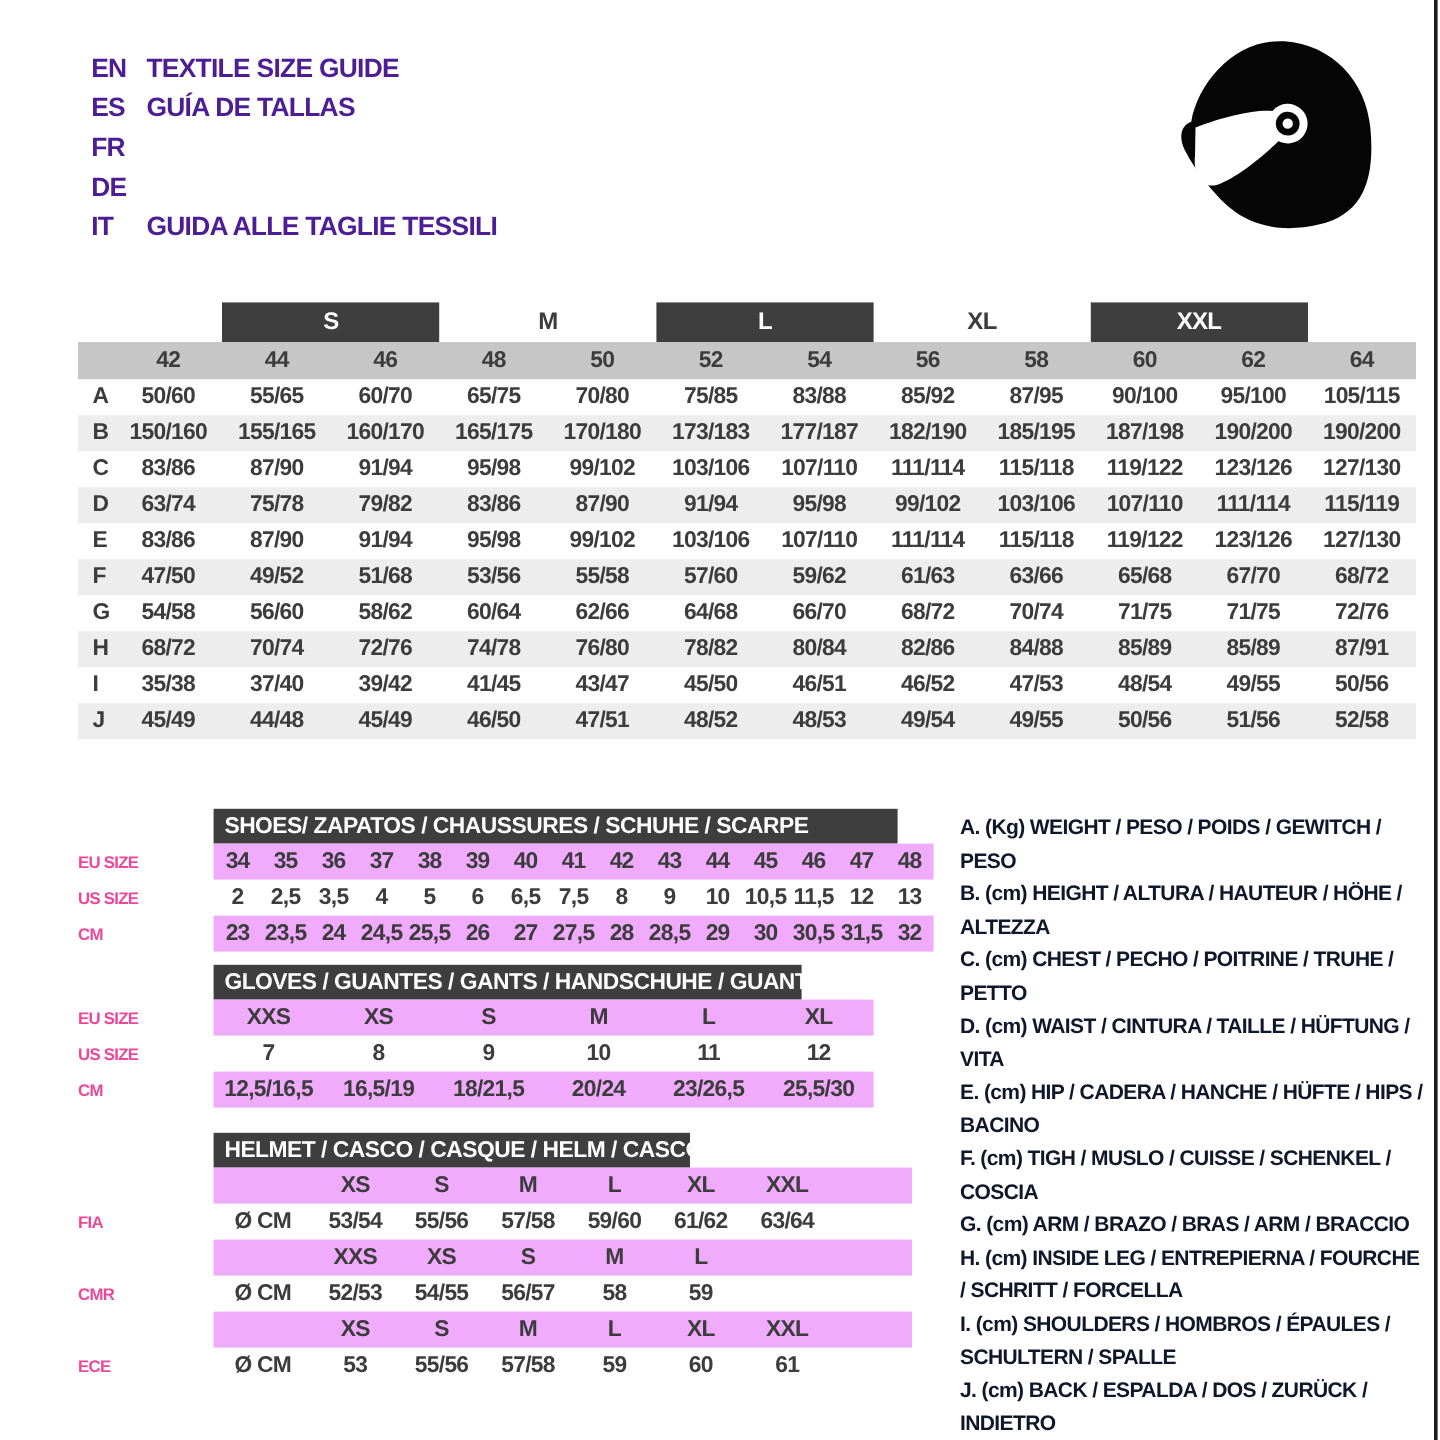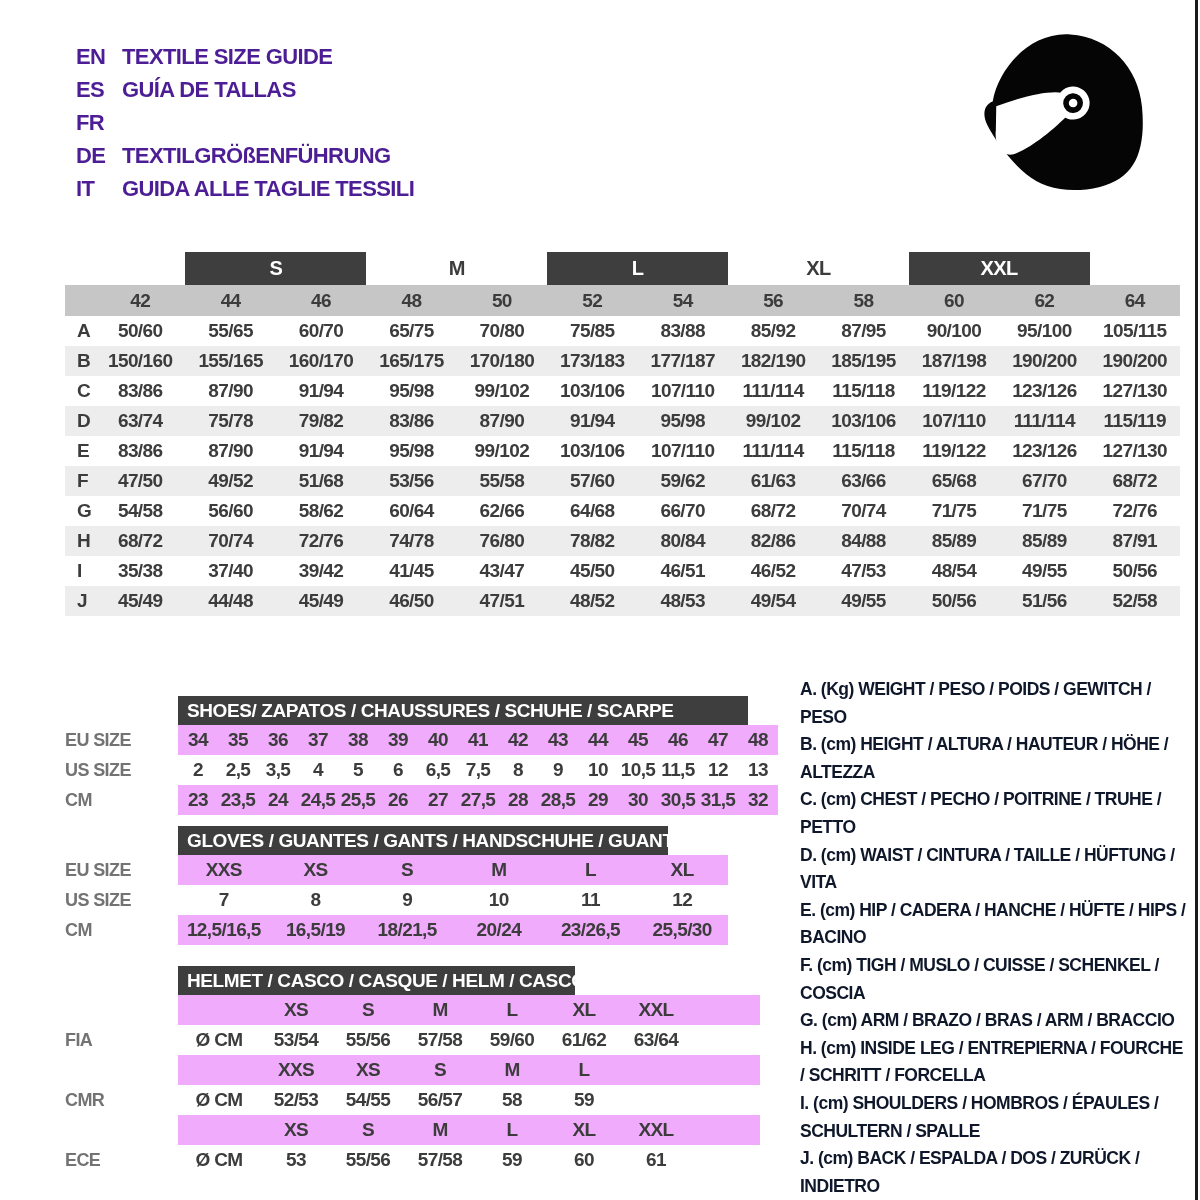--- a/index.html
+++ b/index.html
@@ -21,28 +21,28 @@
   .band-row{height:33px;margin-bottom:0;}
   .band-box{background:#3e3e3e;color:#fff;display:flex;align-items:center;justify-content:center;font-size:20px;}
   .band-text{color:#3c3c3c;display:flex;align-items:center;justify-content:center;font-size:20px;}
   .size-header{height:31px;background:#c6c6c6;}
   .cell{display:flex;align-items:center;justify-content:center;white-space:nowrap;}
   .trow{height:30px;}
   .trow.stripe{background:#ededed;}
   .rlabel{display:flex;align-items:center;padding-left:12px;color:#3c3c3c;}
 
   
-  .subtable{position:absolute;left:65px;margin-top:22px;}
+  .subtable{position:absolute;left:65px;}
   .sub-title{margin-left:113px;height:29px;background:#3e3e3e;color:#fff;display:flex;align-items:center;
              padding-left:9px;font-size:19px;letter-spacing:-0.4px;white-space:nowrap;}
   .shoesT .sub-title{width:561px;}
   .glovesT .sub-title{width:481px;}
   .helmT  .sub-title{width:388px;}
   .sub-row{display:flex;align-items:stretch;height:30px;}
-  .sub-label{width:113px;flex:none;display:flex;align-items:center;font-size:18px;color:#737373;letter-spacing:-0.6px;}
+  .sub-label{width:113px;flex:none;display:flex;align-items:center;font-size:14px;color:#ec4899;letter-spacing:-0.6px;}
   .cells{display:grid;font-size:19px;letter-spacing:-0.6px;color:#3c3c3c;}
   .cells.stripe{background:#f0abfc;}
   .shoes-cells{width:600px;grid-template-columns:repeat(15,1fr);}
   .gloves-cells{width:550px;grid-template-columns:repeat(6,1fr);}
   .helm-cells{width:582px;grid-template-columns:82px repeat(6,72px);}
 
   
   .legend{position:absolute;left:800px;top:676px;width:390px;font-size:17.5px;line-height:27.6px;
           color:#0f172a;letter-spacing:-0.5px;}
 </style>
@@ -58,21 +58,20 @@
       </div>
       <div class="lang-row">
         <span class="lang-code">ES</span>
         <span class="lang-label">GUÍA DE TALLAS</span>
       </div>
       <div class="lang-row">
         <span class="lang-code">FR</span>
       </div>
       <div class="lang-row">
         <span class="lang-code">DE</span>
-        <span class="lang-label">TEXTILGRÖßENFÜHRUNG</span>
       </div>
       <div class="lang-row">
         <span class="lang-code">IT</span>
         <span class="lang-label">GUIDA ALLE TAGLIE TESSILI</span>
       </div>
     </div>
 
   <div class="helmet">
     <svg viewBox="0 0 100 104" width="166" height="172" xmlns="http://www.w3.org/2000/svg">
       <path fill="#050505" d="M57 3 C81 6 97 25 98 49 C99 75 92 92 70 96 C51 99.5 36 95 26 86 C17 78 8 64 4 55 C1 48 3 42.5 8 41 C12.5 21 33 0 57 3 Z"></path>

